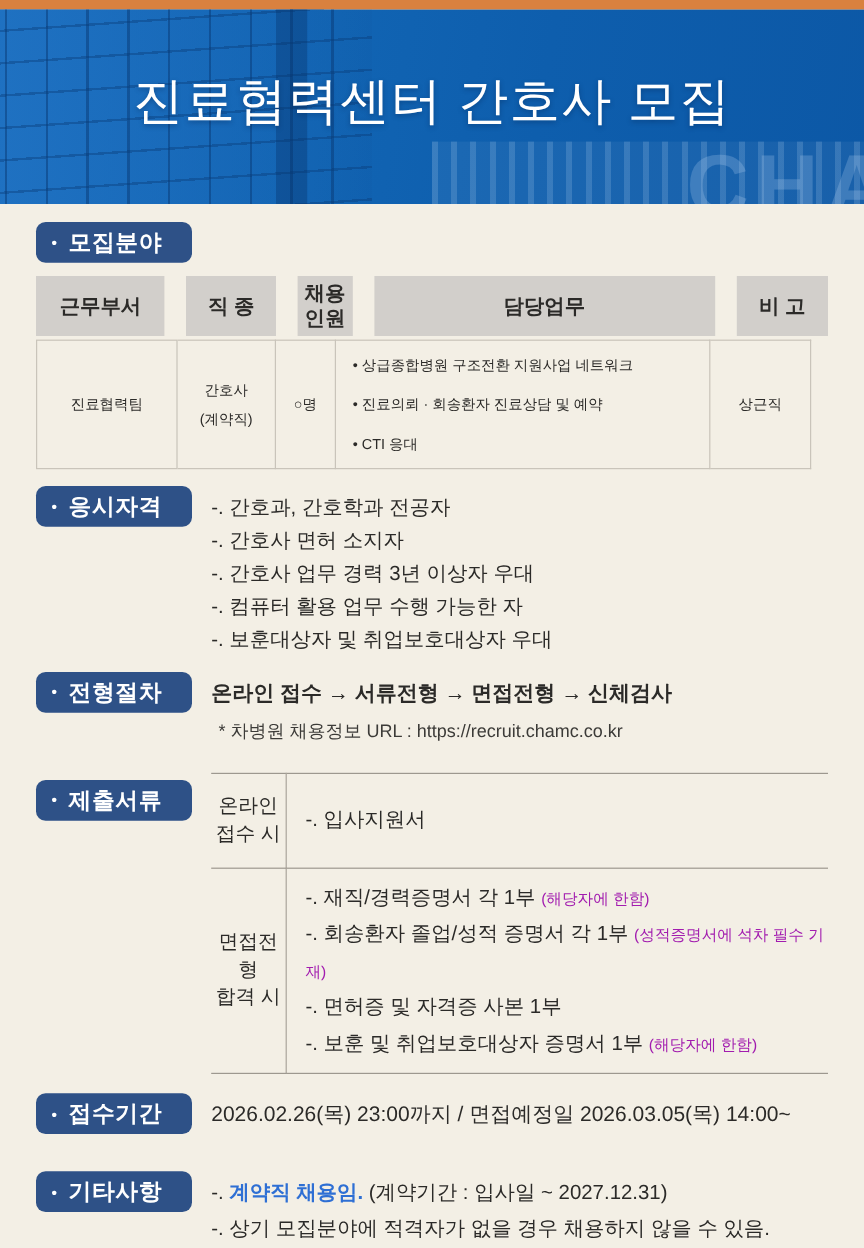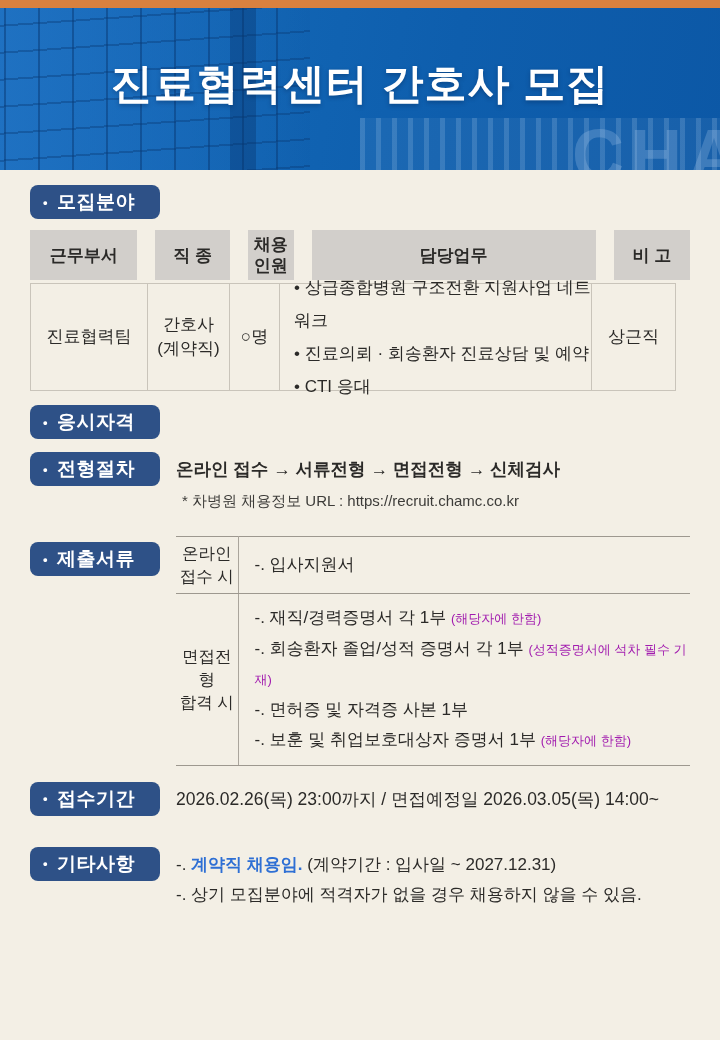--- a/index.html
+++ b/index.html
@@ -34,21 +34,21 @@
     background:rgba(255,255,255,.05);
     background-image:repeating-linear-gradient(90deg, rgba(220,238,255,.16) 0 5px, transparent 5px 16px);
   }
   #sign-text {
     position:absolute; right:-26px; bottom:-26px;
     font-size:72px; font-weight:bold; letter-spacing:6px;
     color:rgba(200,225,252,.22);
   }
   #main-title {
     position:absolute; left:0; top:48px; width:100%;
-    text-align:center; color:#ffffff; font-size:42px; font-weight:700;
+    text-align:center; color:#ffffff; font-size:42px; font-weight:400;
     letter-spacing:1px; text-shadow:0 2px 4px rgba(0,30,70,.35);
   }
 
   
   .section { display:flex; align-items:flex-start; margin:0 30px; }
   .badge {
     flex:0 0 130px; height:34px; border-radius:8px;
     background:#2e5187; color:#ffffff;
     display:flex; align-items:center; padding-left:13px;
     font-size:19px; font-weight:bold; letter-spacing:.5px;
@@ -61,21 +61,21 @@
   .thead { display:flex; gap:18px; }
   .thead .hcell {
     background:#d2cfcb; height:50px;
     display:flex; flex-direction:column; align-items:center; justify-content:center;
     font-size:17px; font-weight:bold; line-height:21px;
   }
   .tbody { display:flex; margin-top:3px; }
   .tbody .bcell {
     border:1px solid #c9c4ba; border-left:none; height:108px;
     display:flex; flex-direction:column; align-items:center; justify-content:center;
-    font-size:17px; line-height:24px; background:transparent;
+    font-size:12px; line-height:24px; background:transparent;
   }
   .tbody .bcell:first-child { border-left:1px solid #c9c4ba; }
   .tbody .duty-cell { align-items:flex-start; padding-left:14px; line-height:33px; }
   .w1{width:118px}.w2{width:82px}.w3{width:50px}.w4{width:312px}.w5{width:84px}
 
   
   #sec-qualification { margin-top:14px; }
   #sec-qualification .content { padding-top:4px; }
   #sec-qualification .content div { line-height:27.5px; }
 
@@ -88,21 +88,21 @@
 
   
   #sec-documents { margin-top:25px; }
   #sec-documents .badge { margin-top:6px; }
   #doc-table { margin-left:16px; border-collapse:collapse; width:514px; }
   #doc-table td { border:none; }
   #doc-table tr td { border-bottom:1.5px solid #9d988f; }
   #doc-table tr:first-child td { border-top:1.5px solid #9d988f; }
   #doc-table td.when {
     width:62px; border-right:1.5px solid #aaa59c; text-align:center;
-    font-size:16.5px; line-height:23px; padding:5px 2px;
+    font-size:16.5px; line-height:23px; padding:16px 2px;
   }
   #doc-table td.docs { padding:9px 0 9px 16px; }
   #doc-table td.docs div { font-size:17px; line-height:29.5px; }
   .small-note { font-size:13px; color:#a21caf; }
 
   
   #sec-period { margin-top:16px; }
   #sec-period .content { line-height:34px; font-size:17.5px; }
 
   
@@ -159,20 +159,27 @@
       </div>
       <div class="bcell w5">상근직</div>
     </div>
   </div>
 
   <div class="section" id="sec-qualification">
     <div class="badge">
       <span class="bullet">•</span>
       <span>응시자격</span>
     </div>
+    <div class="content">
+      <div>-. 간호과, 간호학과 전공자</div>
+      <div>-. 간호사 면허 소지자</div>
+      <div>-. 간호사 업무 경력 3년 이상자 우대</div>
+      <div>-. 컴퓨터 활용 업무 수행 가능한 자</div>
+      <div>-. 보훈대상자 및 취업보호대상자 우대</div>
+    </div>
   </div>
 
   <div class="section" id="sec-process">
     <div class="badge">
       <span class="bullet">•</span>
       <span>전형절차</span>
     </div>
     <div class="content">
       <div id="flow-line">온라인 접수 → 서류전형 → 면접전형 → 신체검사</div>
       <div id="url-line">

